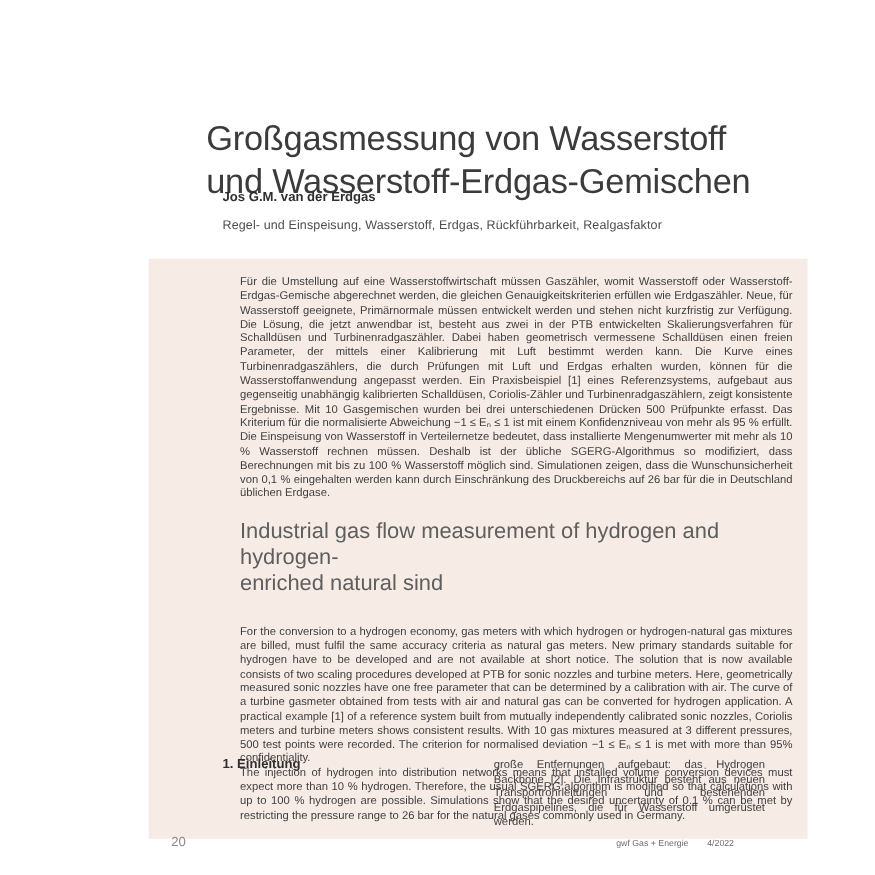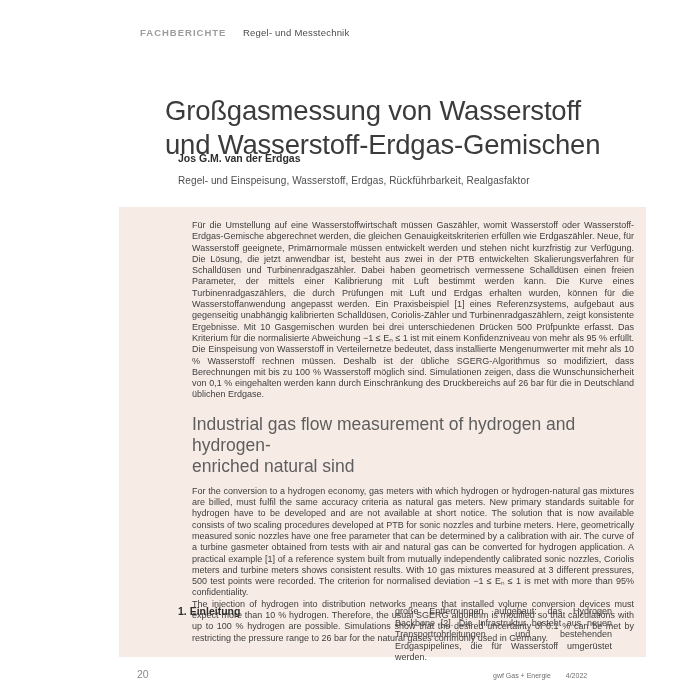--- a/index.html
+++ b/index.html
@@ -22,42 +22,38 @@
   .abstract-box {
     position:absolute; left:119px; top:207px; width:527px; box-sizing:border-box;
     padding:13px 12px 13px 73px;
   }
   .abstract-text {
     font-size:9px; line-height:11.3px; text-align:justify; color:#3e3e3e;
   }
   .abstract-text p { margin:0; }
   .en-title {
     font-size:17.5px; line-height:21px; color:#5e5e5e; font-weight:normal;
-    margin:13px 0 9px 0;
+    margin:13px 0 23px 0;
   }
 
   .intro-section { position:absolute; left:178px; top:606px; width:447px; display:flex; }
   .intro-col { width:217px; font-size:9px; line-height:11.5px; text-align:justify; color:#3e3e3e; }
   .intro-heading { font-size:10.5px; font-weight:bold; color:#2e2e2e; margin:0 0 4px 0; }
 
   .footer-pageno { position:absolute; left:137px; top:668px; font-size:10.5px; color:#8a8a8a; }
   .footer-journal {
     position:absolute; left:493px; top:672px; font-size:7px; color:#6e6e6e;
     display:flex; gap:15px; white-space:nowrap;
   }
 </style>
 </head>
 <body>
 
 <div class="page">
 
-  <div class="running-head">
-    <span class="section-label">FACHBERICHTE</span>
-    <span class="topic-label">Regel- und Messtechnik</span>
-  </div>
 
   <h1 class="article-title">
     <div>Großgasmessung von Wasserstoff</div>
     <div>und Wasserstoff-Erdgas-Gemischen</div>
   </h1>
 
   <div class="author">Jos G.M. van der Erdgas</div>
   <div class="keywords">Regel- und Einspeisung, Wasserstoff, Erdgas, Rückführbarkeit, Realgasfaktor</div>
 
   <div class="abstract-box" style="background:#f7ece5;">

